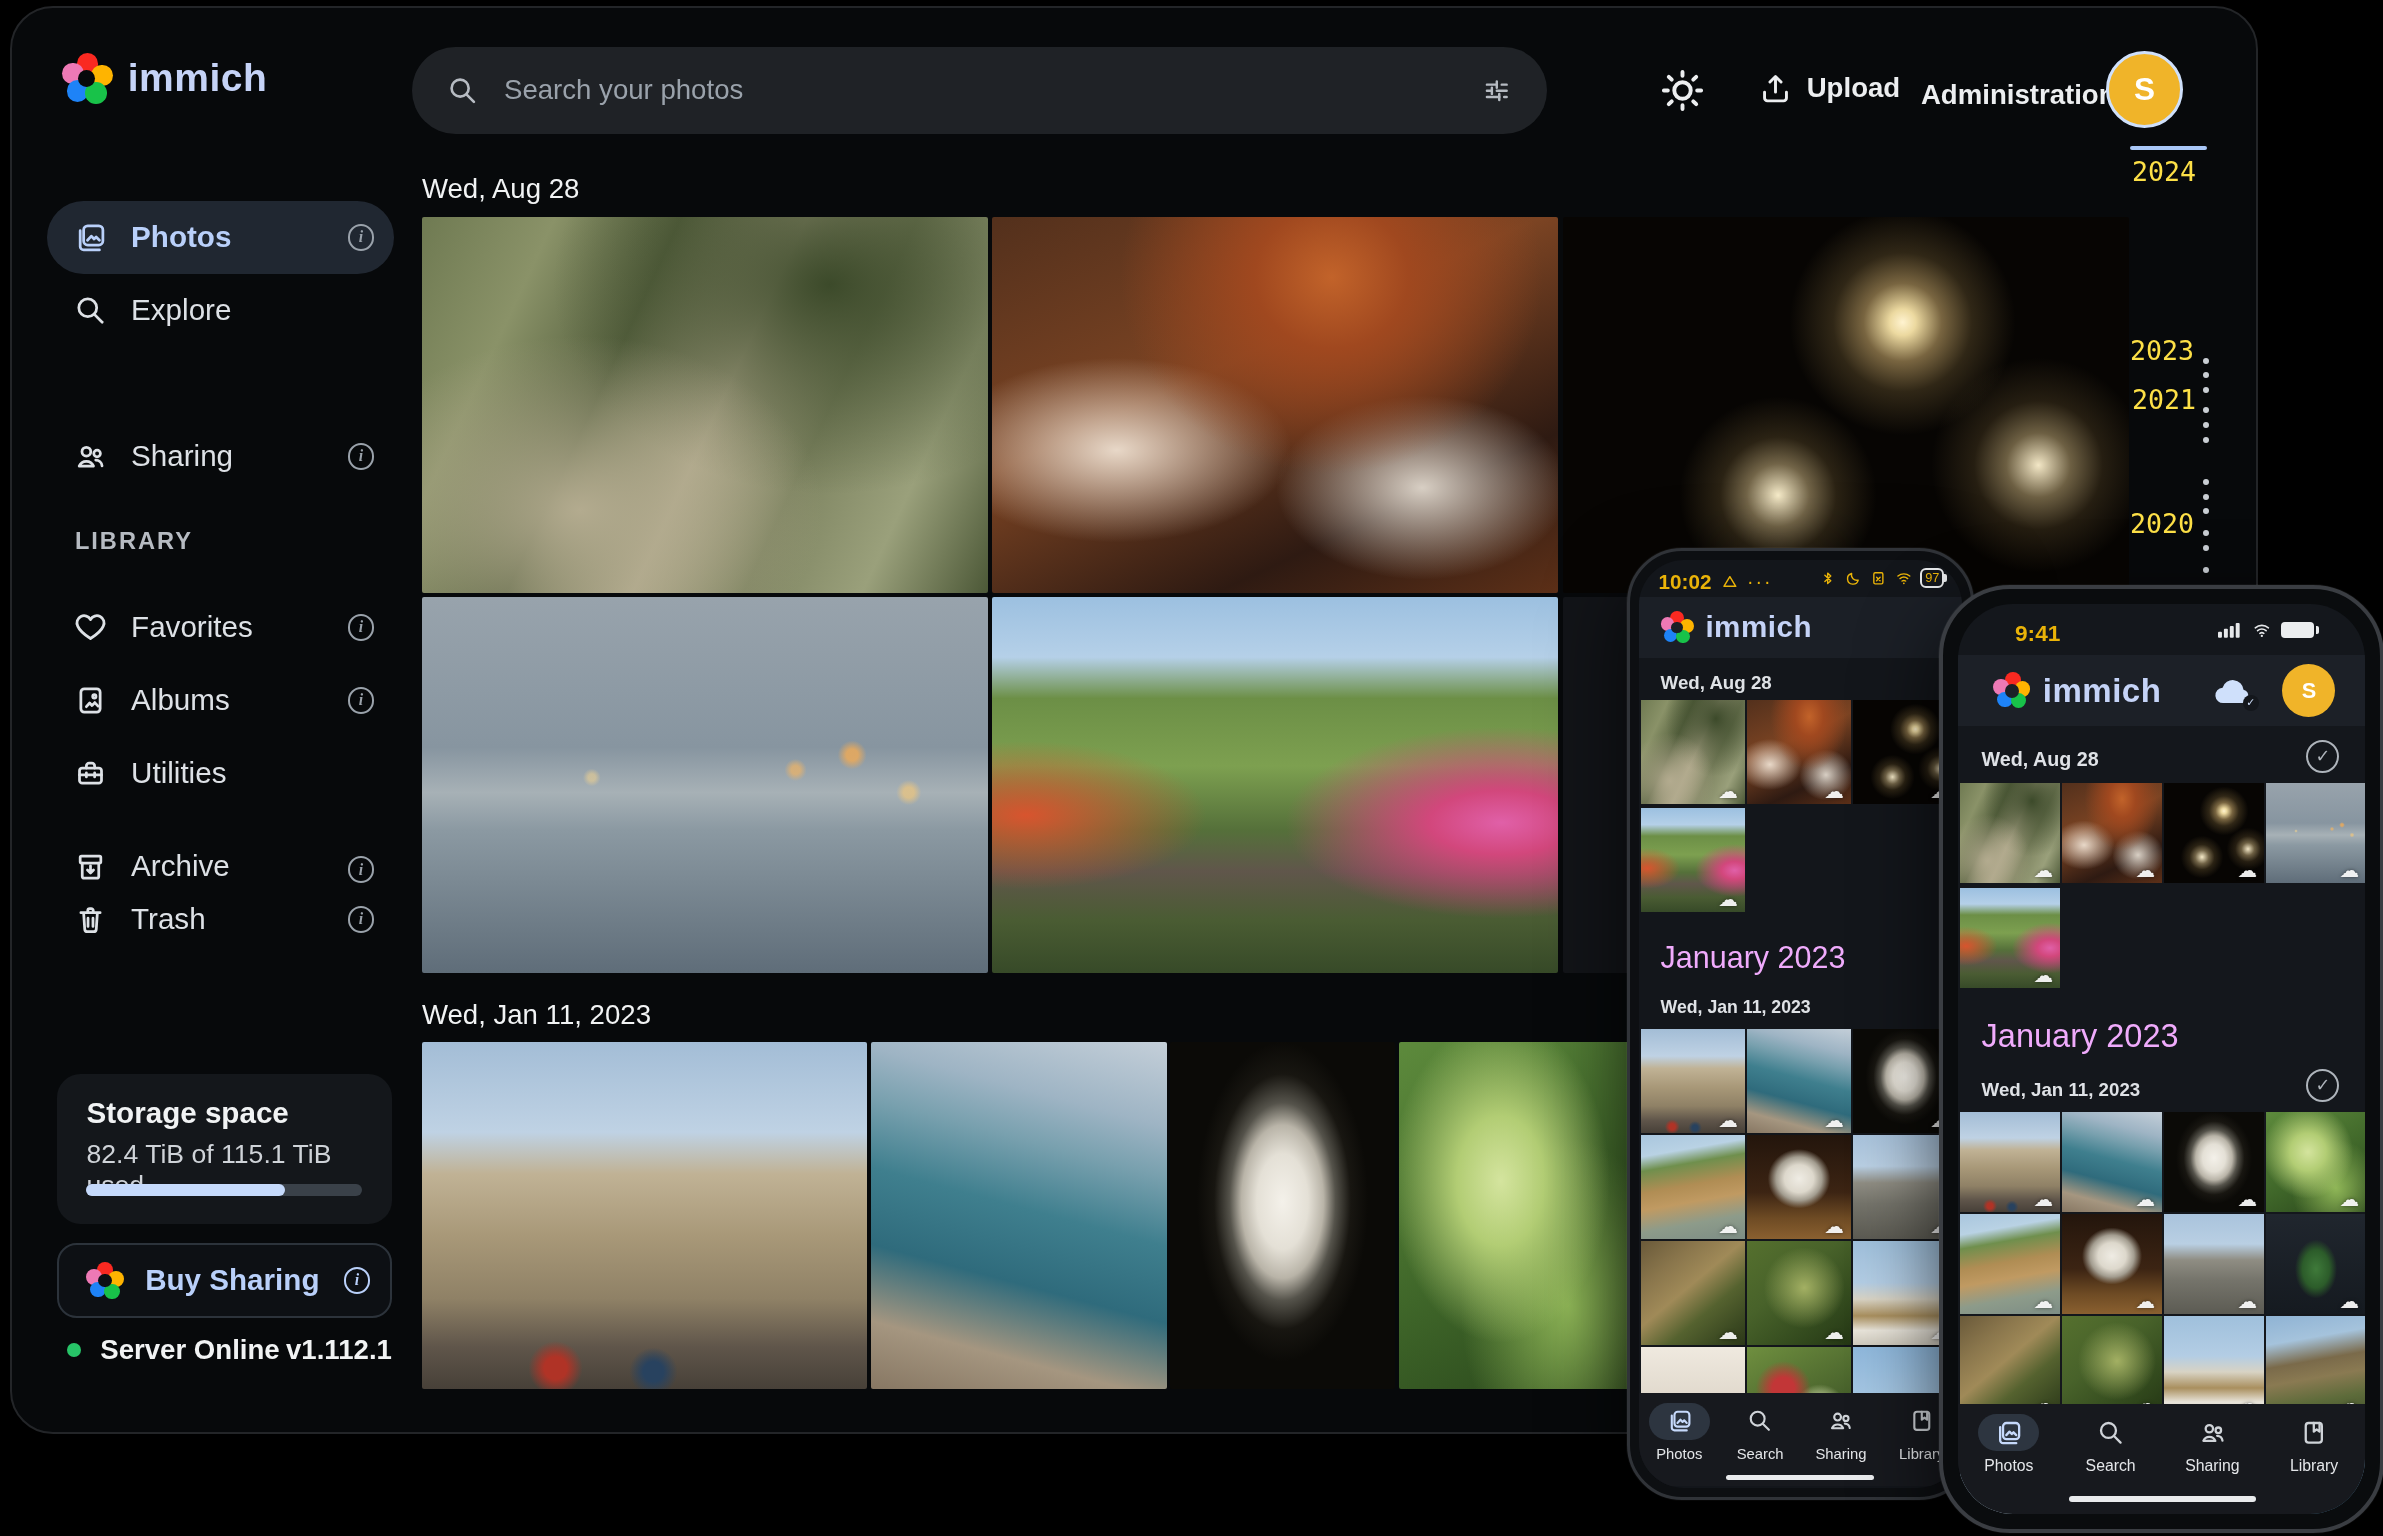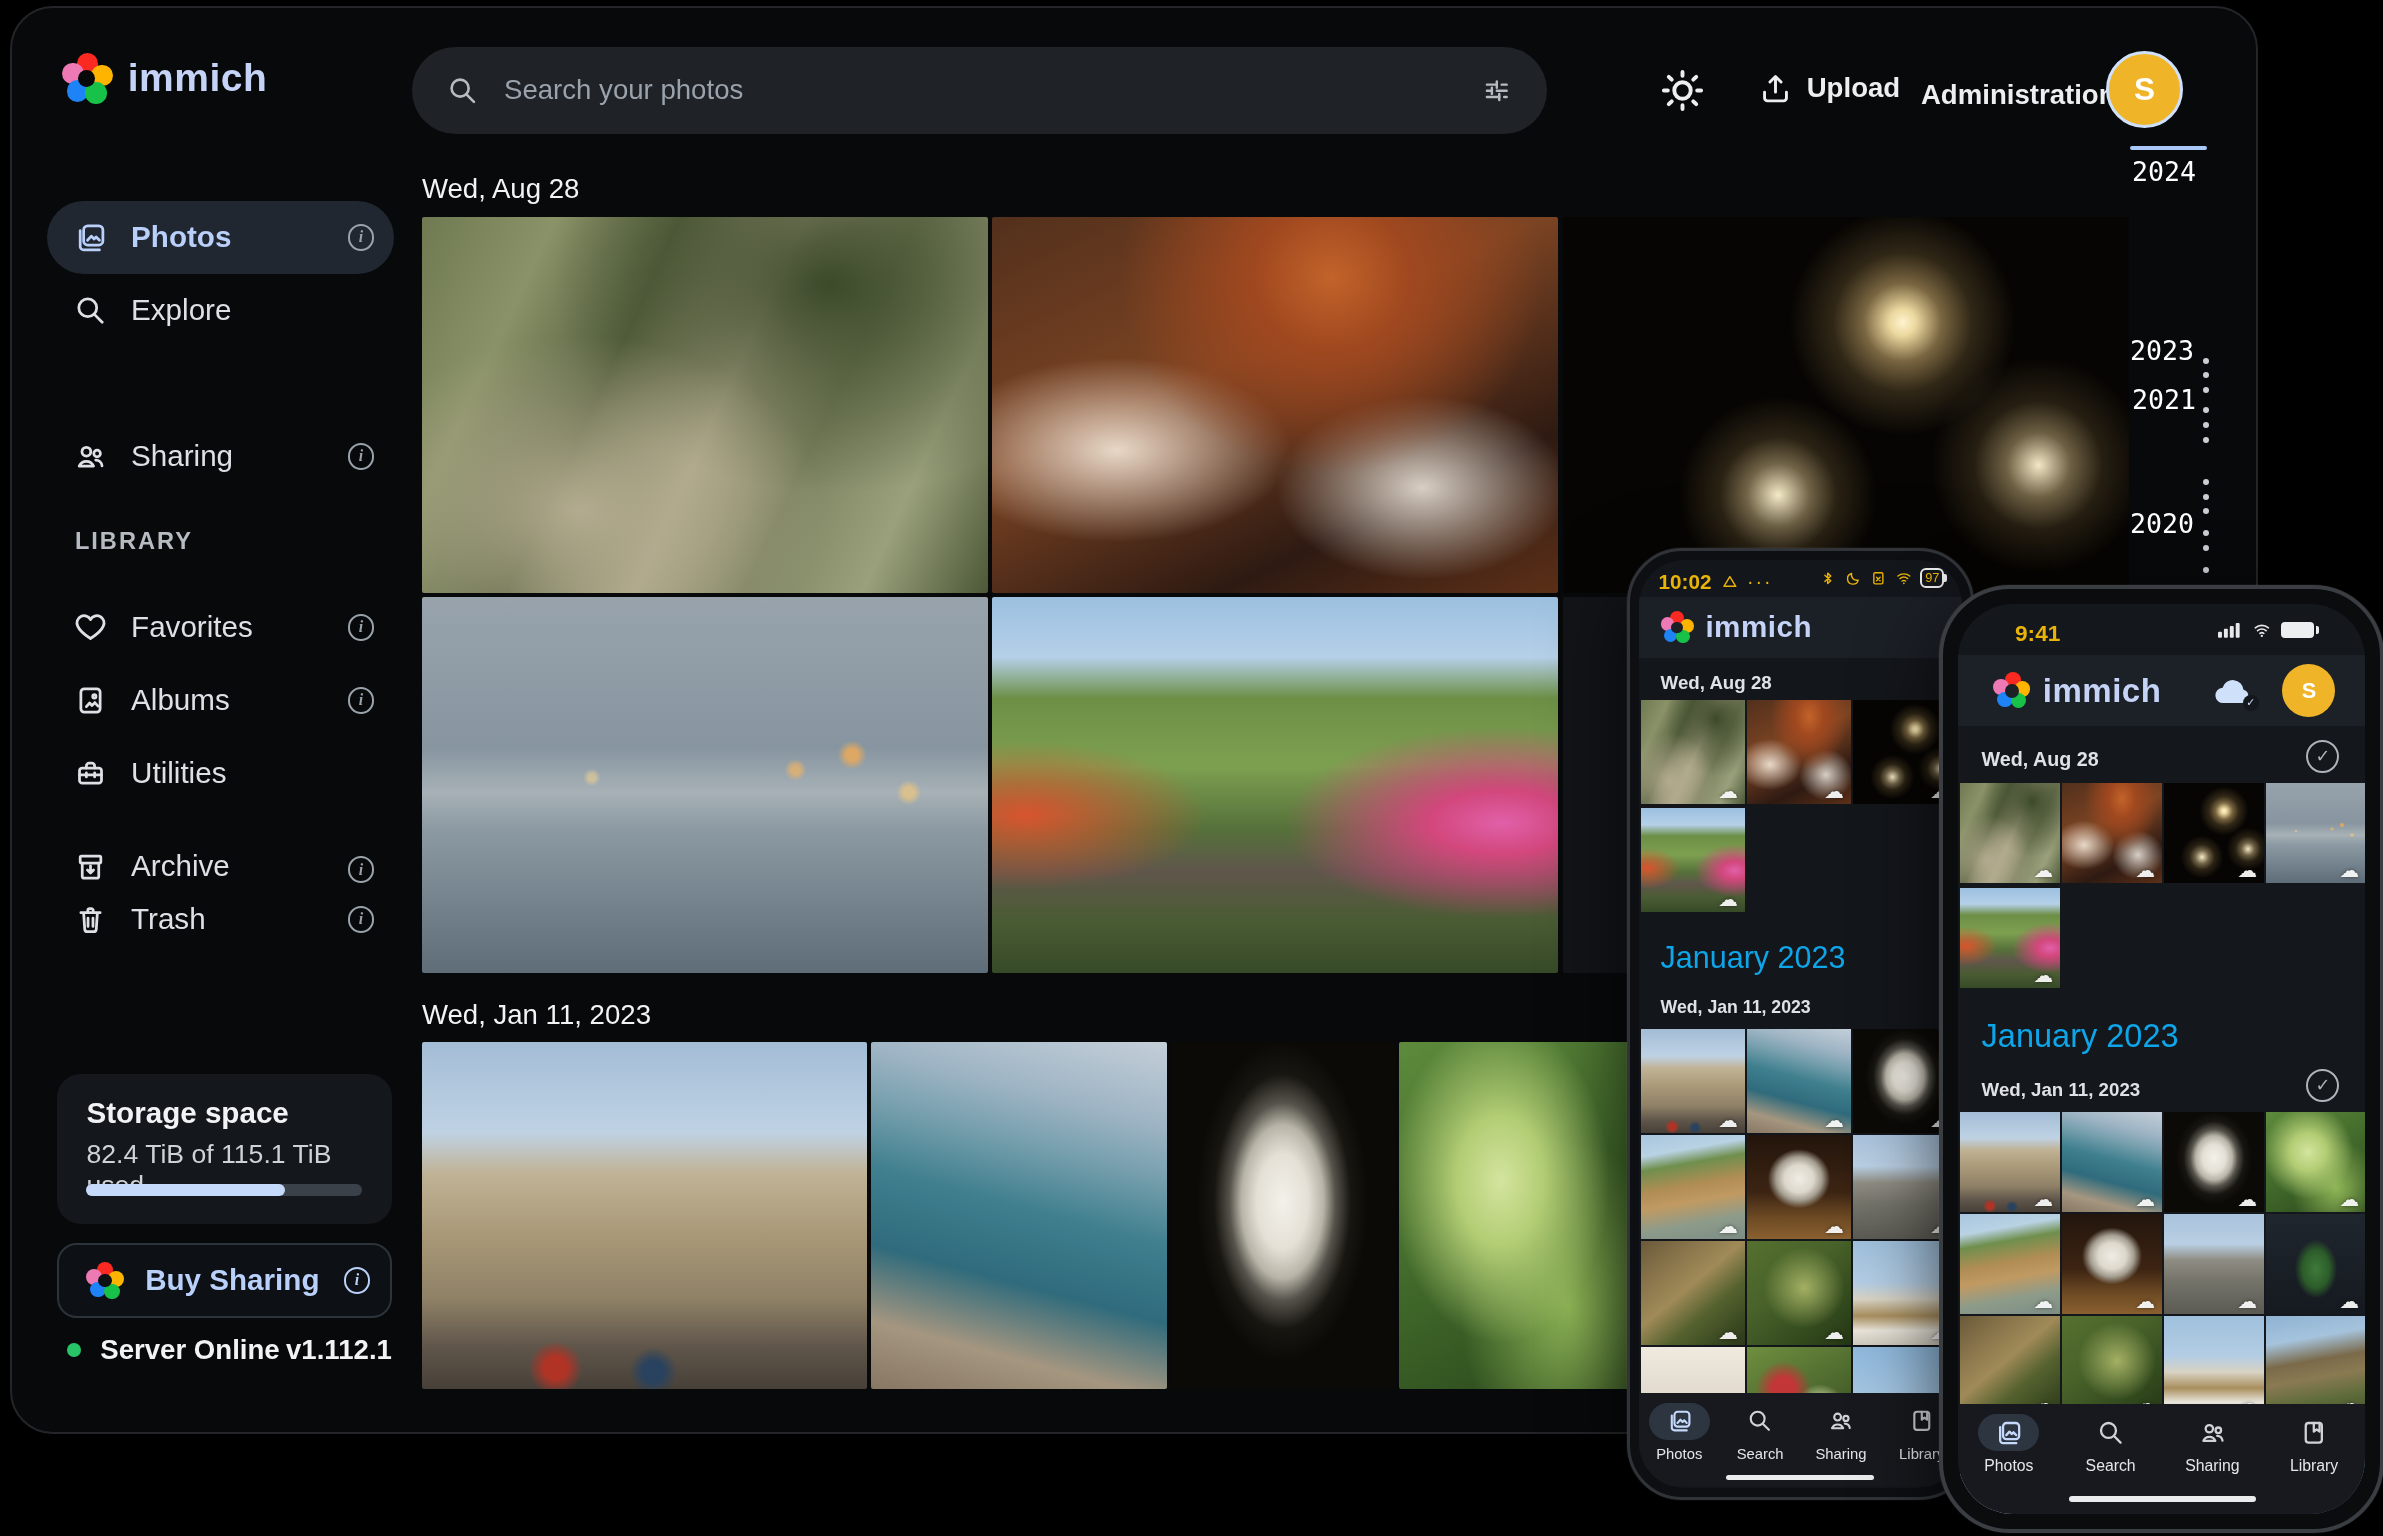--- a/index.html
+++ b/index.html
@@ -54,31 +54,31 @@
     display:flex;align-items:center;color:#b9d0fa;
   }
   .prog-track{position:absolute;left:29.6px;top:110px;width:276px;height:11.8px;border-radius:5.9px;background:#3a4149;}
   .prog-fill{height:100%;border-radius:5.9px;background:#c5d9fb;}
 
   
   .photo{position:absolute;border-radius:2px;}
   .date-head{position:absolute;font-size:27.6px;font-weight:500;color:#f1f3f4;}
 
   
-  .tl-year{position:absolute;font-family:"DejaVu Sans Mono",monospace;font-size:26.6px;color:#ffffff;}
+  .tl-year{position:absolute;font-family:"DejaVu Sans Mono",monospace;font-size:26.6px;color:#fde047;}
   .tdot{position:absolute;width:5.9px;height:5.9px;border-radius:50%;background:#c9ced4;}
   .tl-marker{position:absolute;height:3.9px;border-radius:2px;background:#a9c7f7;}
 
   
   .phone{position:absolute;box-sizing:border-box;background:#0d0f12;
     box-shadow:0 29.6px 79px rgba(0,0,0,.65),0 0 0 1px rgba(255,255,255,.05);}
   .screen{position:relative;overflow:hidden;background:#13161b;width:100%;height:100%;}
   .p-header{position:absolute;left:0;width:100%;background:#1b1f26;display:flex;align-items:center;}
   .p-date{position:absolute;font-weight:600;color:#dfe2e6;}
-  .p-month{position:absolute;font-weight:500;color:#0ea5e9;}
+  .p-month{position:absolute;font-weight:500;color:#f0abfc;}
   .tilegrid{position:absolute;display:grid;gap:2px;}
   .tile{position:relative;overflow:hidden;}
   .tile::after{
     content:"\2601";position:absolute;right:6.9px;bottom:2px;font-size:19.7px;line-height:1;
     color:rgba(255,255,255,.92);font-family:"DejaVu Sans",sans-serif;
     text-shadow:0 0 3.9px rgba(0,0,0,.5);
   }
   .checkcircle{
     position:absolute;border:2.5px solid #aeb4bb;border-radius:50%;box-sizing:border-box;
     display:flex;align-items:center;justify-content:center;color:#aeb4bb;

